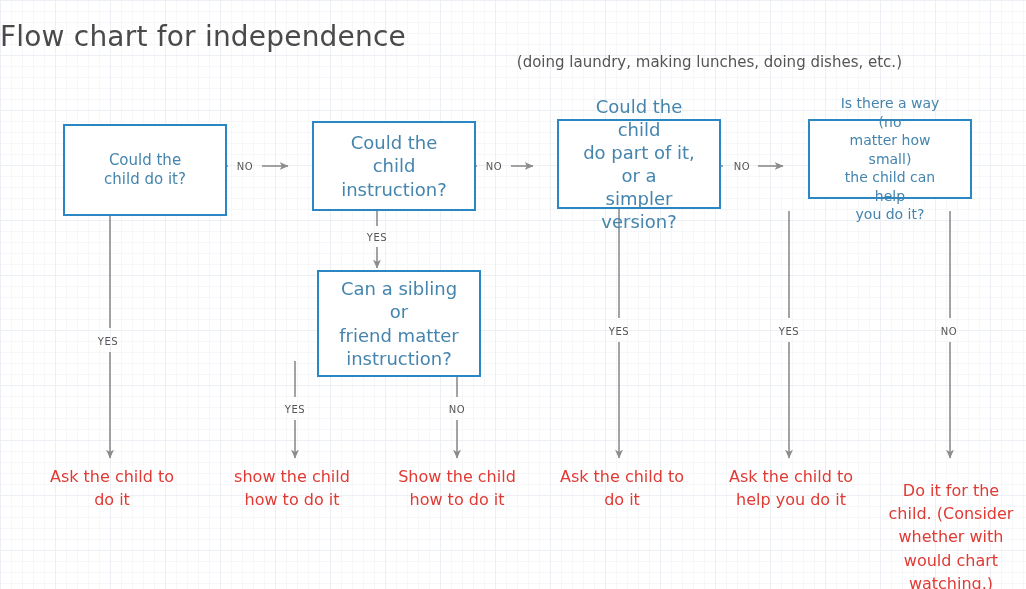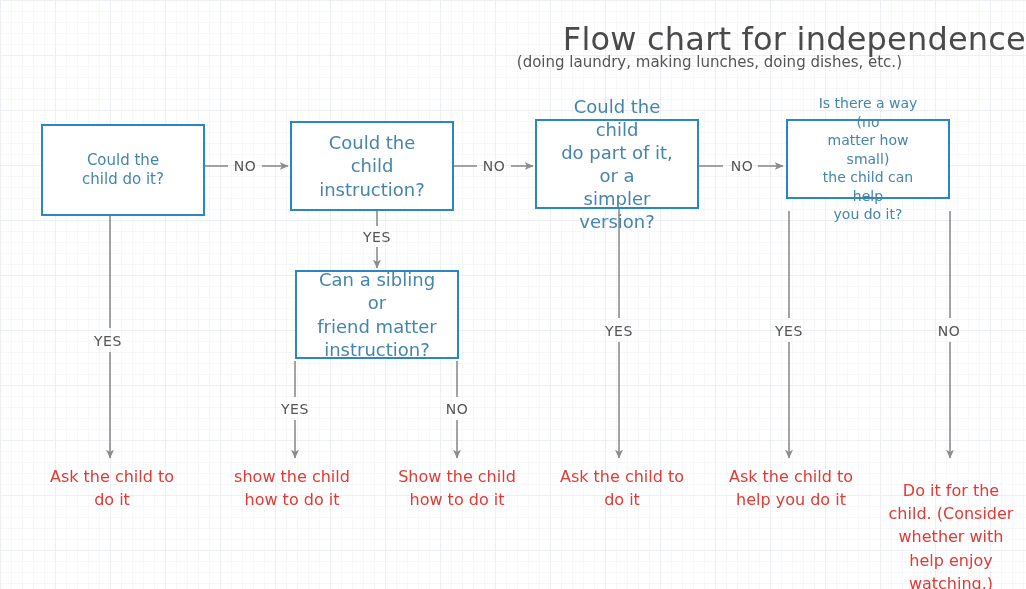--- a/index.html
+++ b/index.html
@@ -27,22 +27,22 @@
     left: 0; top: 0;
     width: 1026px;
     height: 589px;
     pointer-events: none;
   }
   .title {
     position: absolute;
     left: 0;
     top: 20px;
     width: 1026px;
-    text-align: right;
-    font-size: 32px;
+    text-align: left;
+    font-size: 28px;
     color: #4a4a4a;
     font-family: "DejaVu Sans", sans-serif;
     font-weight: 400;
     letter-spacing: 0.2px;
   }
   .subtitle {
     position: absolute;
     left: 0;
     top: 53px;
     width: 902px;
@@ -57,29 +57,30 @@
     border: 2px solid #2a87c4;
     background: #ffffff;
     color: #4585ad;
     display: flex;
     align-items: center;
     justify-content: center;
     text-align: center;
     line-height: 1.28;
     font-family: "DejaVu Sans", sans-serif;
     padding: 2px 18px;
+    margin-left: 22px;
   }
   .node-inner { width: 100%; }
   .n-big { font-size: 15px; }
   .n-med { font-size: 18px; }
   .n-sm  { font-size: 14px; line-height: 1.32; }
 
   .edge-label {
     position: absolute;
-    font-size: 14px;
+    font-size: 10px;
     color: #555555;
     font-family: "DejaVu Sans", sans-serif;
     letter-spacing: 0.6px;
     white-space: nowrap;
     background: transparent;
     transform: translate(-50%, -50%);
     text-align: right;
   }
   .outcome {
     position: absolute;
@@ -163,21 +164,21 @@
 
   <div class="node n-sm" style="left:786px; top:119px; width:164px; height:80px;">
     <div class="node-inner">
       <div>Is there a way (no</div>
       <div>matter how small)</div>
       <div>the child can help</div>
       <div>you do it?</div>
     </div>
   </div>
 
-  <div class="node n-med" style="left:295px; top:270px; width:164px; height:89px;">
+  <div class="node n-med" style="left:295px; top:270px; width:164px; height:107px;">
     <div class="node-inner">
       <div>Can a sibling or</div>
       <div>friend matter</div>
       <div>instruction?</div>
     </div>
   </div>
 
   <div class="edge-label" style="left:245px; top:166px;">NO</div>
   <div class="edge-label" style="left:494px; top:166px;">NO</div>
   <div class="edge-label" style="left:742px; top:166px;">NO</div>
@@ -211,17 +212,17 @@
 
   <div class="outcome" style="left:791px; top:465px; width:180px;">
     <div>Ask the child to</div>
     <div>help you do it</div>
   </div>
 
   <div class="outcome" style="left:951px; top:479px; width:150px;">
     <div>Do it for the</div>
     <div>child. (Consider</div>
     <div>whether with</div>
-    <div>help enjoy</div>
+    <div>would chart</div>
     <div>watching.)</div>
   </div>
 
 </div>
 
 </body></html>

